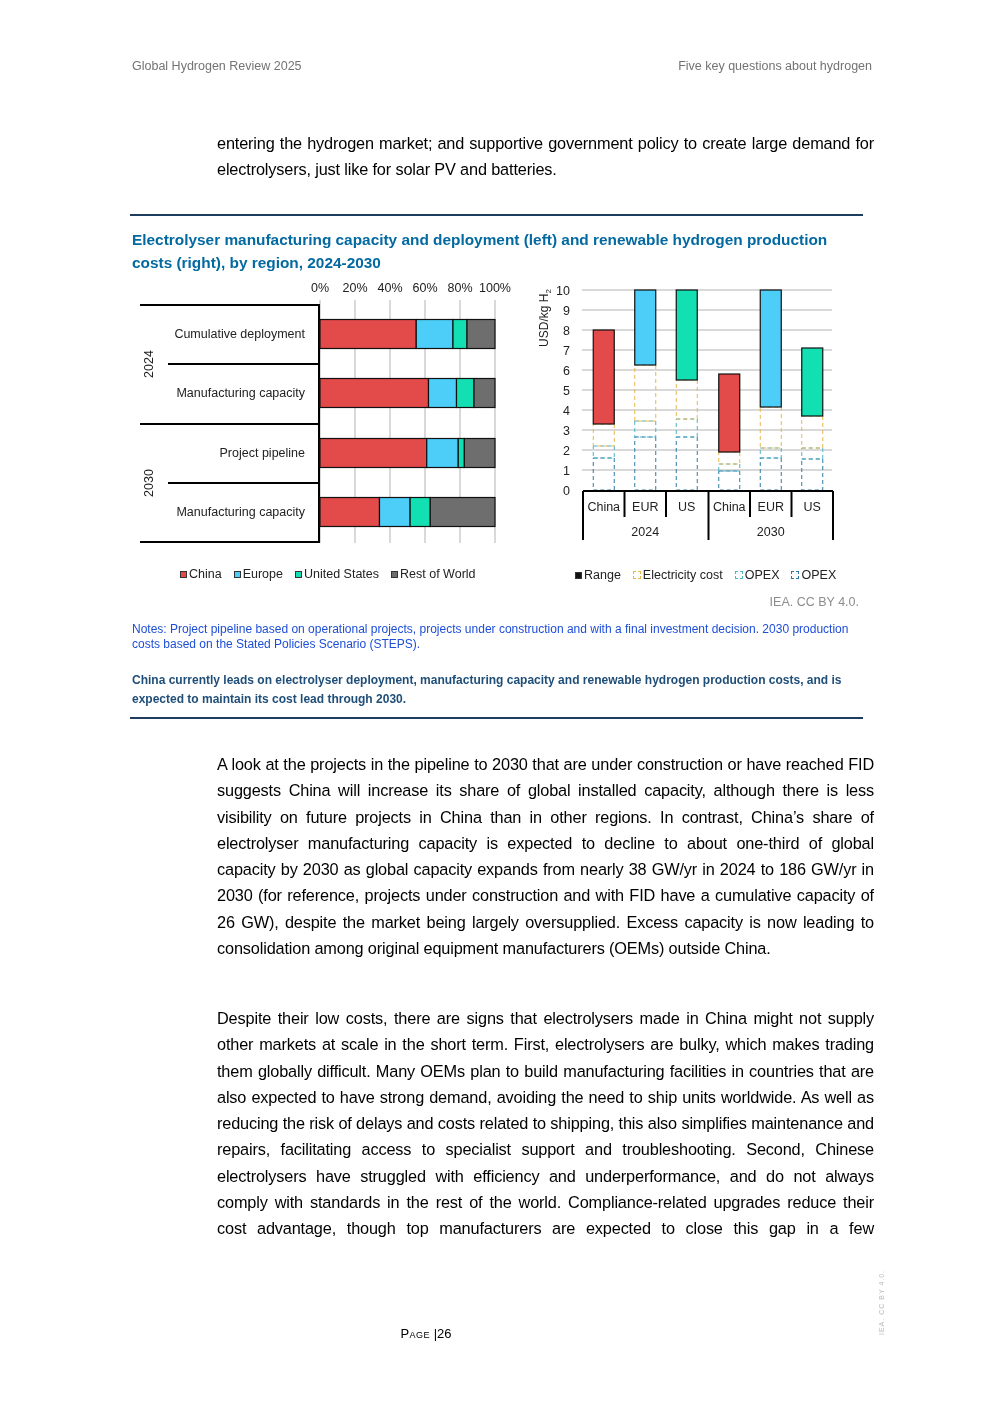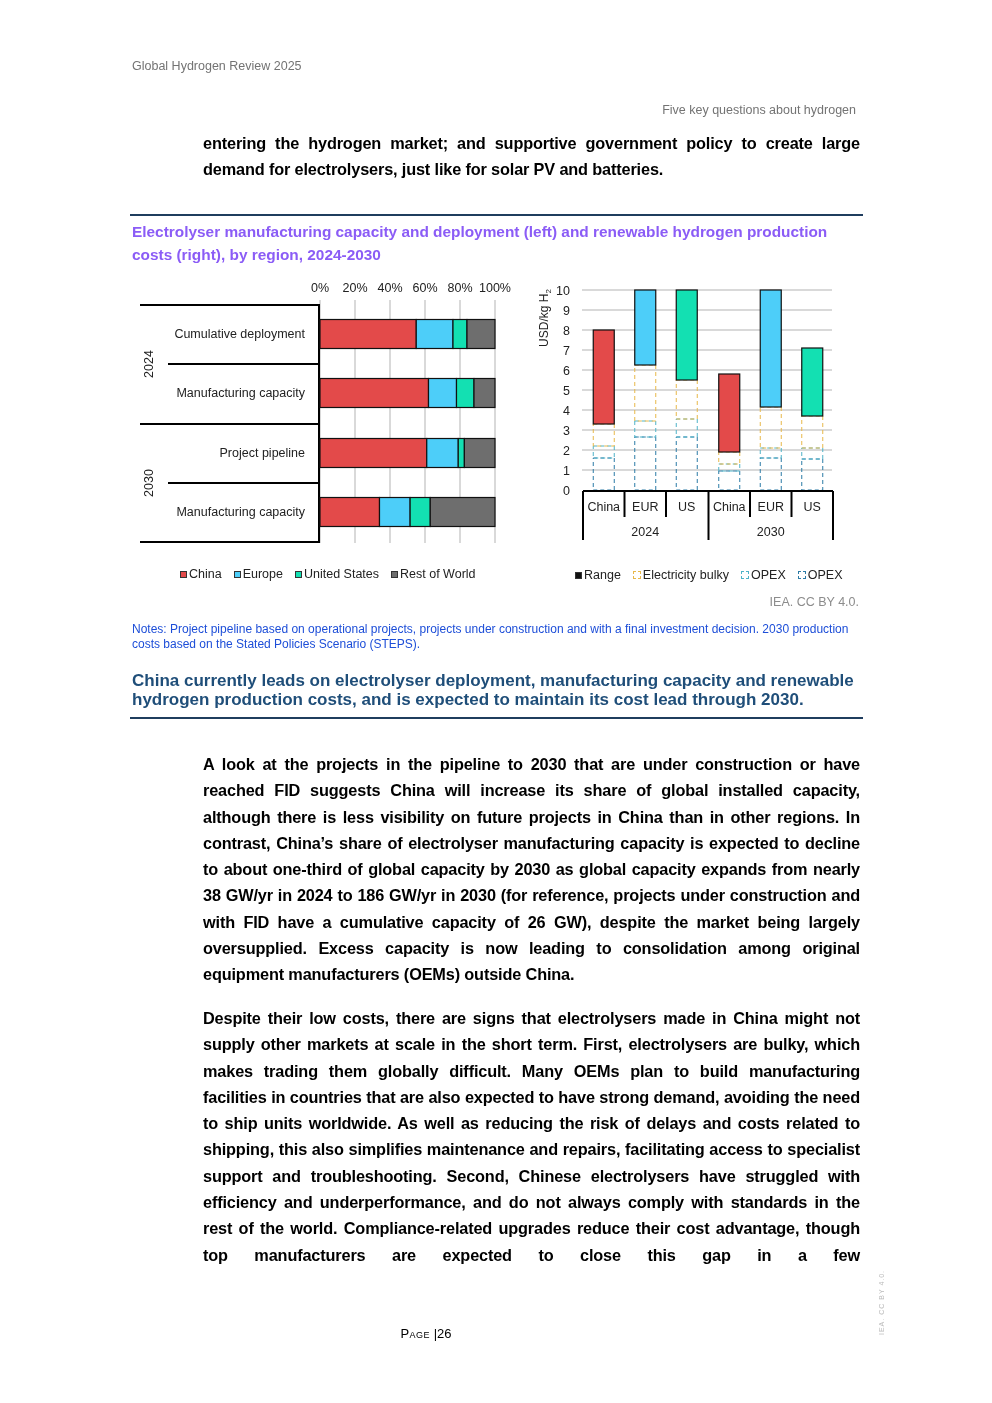--- a/index.html
+++ b/index.html
@@ -1,27 +1,27 @@
 <!DOCTYPE html>
 <html><head>
 <meta charset="utf-8">
 <style>
   html, body { margin: 0; padding: 0; background: #fff; }
   body { width: 992px; height: 1403px; position: relative; overflow: hidden;
          font-family: "Liberation Sans", sans-serif; color: #000; }
   .hdr { position: absolute; top: 59px; font-size: 12.5px; color: #737373; }
   .hdr-left { left: 132px; }
-  .hdr-right { right: 136px; margin-top: 44px; }
-  .body-text { position: absolute; left: 203px; width: 657px; font-size: 16.3px;
-               line-height: 26.3px; font-weight: bold; text-align: justify; letter-spacing: -0.15px; }
+  .hdr-right { right: 120px; }
+  .body-text { position: absolute; left: 217px; width: 657px; font-size: 16.3px;
+               line-height: 26.3px; font-weight: normal; text-align: justify; letter-spacing: -0.15px; }
   .rule { position: absolute; left: 130px; width: 733px; height: 2px; background: #1f3d5e; }
-  .fig-title { position: absolute; left: 132px; width: 730px; top: 220px; font-size: 15.4px;
-               font-weight: bold; color: #8b5cf6; line-height: 23px; }
+  .fig-title { position: absolute; left: 132px; width: 730px; top: 228px; font-size: 15.4px;
+               font-weight: bold; color: #0369a1; line-height: 23px; }
   .notes { position: absolute; left: 132px; top: 622px; width: 730px; font-size: 12px; color: #1d4ed8; line-height: 15px; }
-  .takeaway { position: absolute; left: 132px; top: 671px; width: 730px; font-size: 17px; font-weight: bold; color: #1f4e79; line-height: 19px; }
+  .takeaway { position: absolute; left: 132px; top: 671px; width: 730px; font-size: 12px; font-weight: bold; color: #1f4e79; line-height: 19px; }
   .credit { position: absolute; right: 133px; top: 595px; font-size: 12.5px; color: #8c8c8c; }
   .footer { position: absolute; top: 1326px; left: 0; width: 852px; text-align: center; font-size: 13px; }
   .footer .pg { font-variant: small-caps; letter-spacing: 0.5px; }
   .side-credit { position: absolute; left: 878px; top: 1335px; transform-origin: left top; transform: rotate(-90deg);
                  font-size: 7px; color: #bbb; letter-spacing: 1px; white-space: nowrap; }
   svg text { font-family: "Liberation Sans", sans-serif; }
   .legend { position: absolute; font-size: 12.5px; color: #222; display: flex; gap: 12px; align-items: center; }
   .legend .item { display: flex; align-items: center; gap: 2px; }
   .sw { display: inline-block; width: 7px; height: 7px; border: 1px solid #333; box-sizing: border-box; }
   .sw-dash { display:inline-block; width: 8px; height: 8px; border: 1px dashed; box-sizing: border-box; }
@@ -164,21 +164,21 @@
     <text x="240.75" y="256" font-size="12.5" text-anchor="middle" fill="#222">2030</text>
   </svg>
 
 <div class="legend" style="left:553px; top:568px;padding-left:22px;" id="right-legend">
     <span class="item">
       <span class="sw" style="background: rgb(17, 17, 17);"></span>
       <span>Range</span>
     </span>
     <span class="item">
       <span class="sw-dash" style="border-color: rgb(232, 184, 74);"></span>
-      <span>Electricity bulky</span>
+      <span>Electricity cost</span>
     </span>
     <span class="item">
       <span class="sw-dash" style="border-color: rgb(79, 179, 200);"></span>
       <span>OPEX</span>
     </span>
     <span class="item">
       <span class="sw-dash" style="border-color: rgb(43, 123, 166);"></span>
       <span>OPEX</span>
     </span>
   </div>

